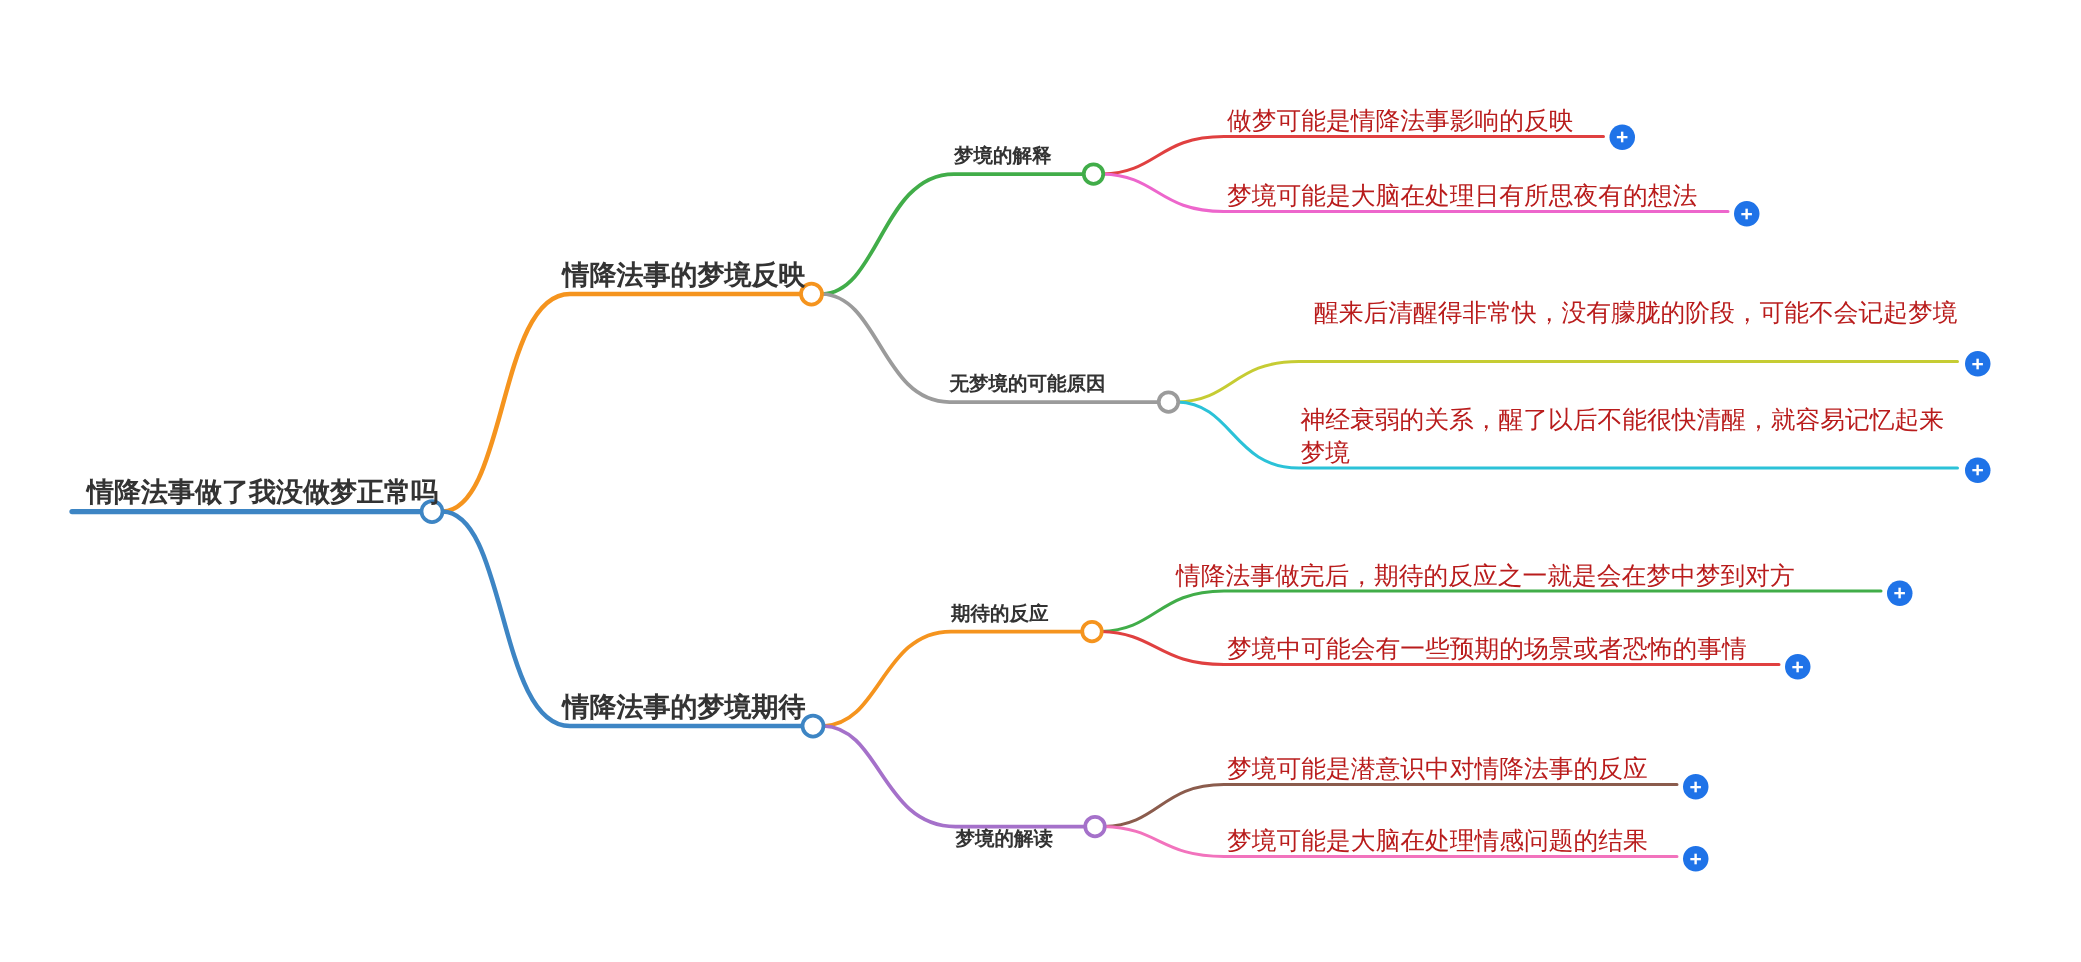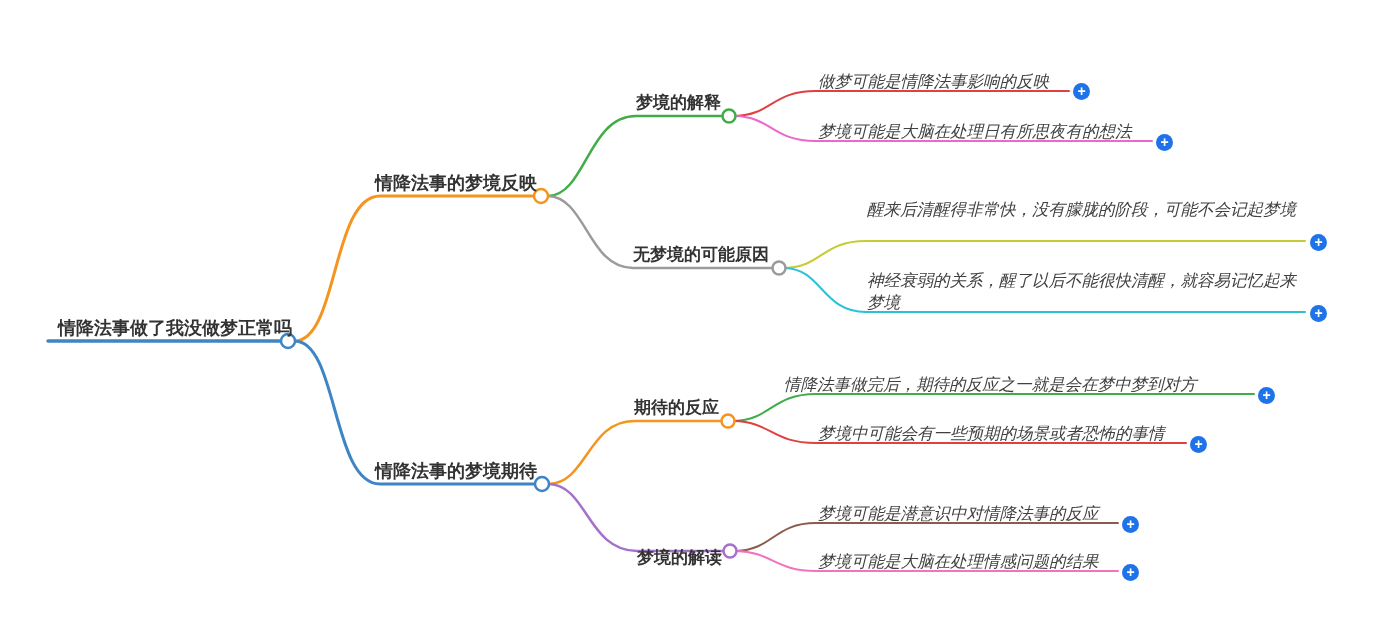--- a/index.html
+++ b/index.html
@@ -13,29 +13,28 @@
   .canvas svg{position:absolute;left:0;top:0;}
   .node-label{
     position:absolute;
     white-space:nowrap;
     color:#333333;
     font-weight:700;
     cursor:pointer;
   }
   .root-label{font-size:18px;line-height:22px;}
   .branch-label{font-size:18px;line-height:22px;}
-  .sub-label{font-size:17px;line-height:21px;font-family:Liberation Mono, monospace;}
+  .sub-label{font-size:13px;line-height:21px;}
   .leaf-label{
     position:absolute;
     font-size:16.5px;
     line-height:22px;
     font-weight:400;
-    color:#404040;
+    color:#b91c1c;
     cursor:pointer;
-    font-style:italic;
   }
   .leaf-wrap{white-space:normal;word-break:break-all;}
   .plus-btn{
     position:absolute;
     width:17px;height:17px;
     border-radius:50%;
     background:#1f73e8;
     color:#ffffff;
     font-size:14px;
     font-weight:700;
@@ -97,21 +96,21 @@
   <div class="node-label sub-label" style="left:633px;top:245px;">无梦境的可能原因</div>
 
   <div class="node-label sub-label" style="left:634px;top:398px;">期待的反应</div>
 
   <div class="node-label sub-label" style="left:637px;top:528px;margin-top:20px;">梦境的解读</div>
 
   <div class="leaf-label" style="left:818px;top:70px;">做梦可能是情降法事影响的反映</div>
 
   <div class="leaf-label" style="left:818px;top:120px;">梦境可能是大脑在处理日有所思夜有的想法</div>
 
-  <div class="leaf-label leaf-wrap" style="left:867px;top:198px;width:438px;">醒来后清醒得非常快，没有朦胧的阶段，可能不会记起梦境</div>
+  <div class="leaf-label leaf-wrap" style="left:867px;top:198px;width:438px;text-align:right;">醒来后清醒得非常快，没有朦胧的阶段，可能不会记起梦境</div>
 
   <div class="leaf-label leaf-wrap" style="left:867px;top:269px;width:438px;">神经衰弱的关系，醒了以后不能很快清醒，就容易记忆起来梦境</div>
 
   <div class="leaf-label" style="left:784px;top:373px;">情降法事做完后，期待的反应之一就是会在梦中梦到对方</div>
 
   <div class="leaf-label" style="left:818px;top:422px;">梦境中可能会有一些预期的场景或者恐怖的事情</div>
 
   <div class="leaf-label" style="left:818px;top:502px;">梦境可能是潜意识中对情降法事的反应</div>
 
   <div class="leaf-label" style="left:818px;top:550px;">梦境可能是大脑在处理情感问题的结果</div>

